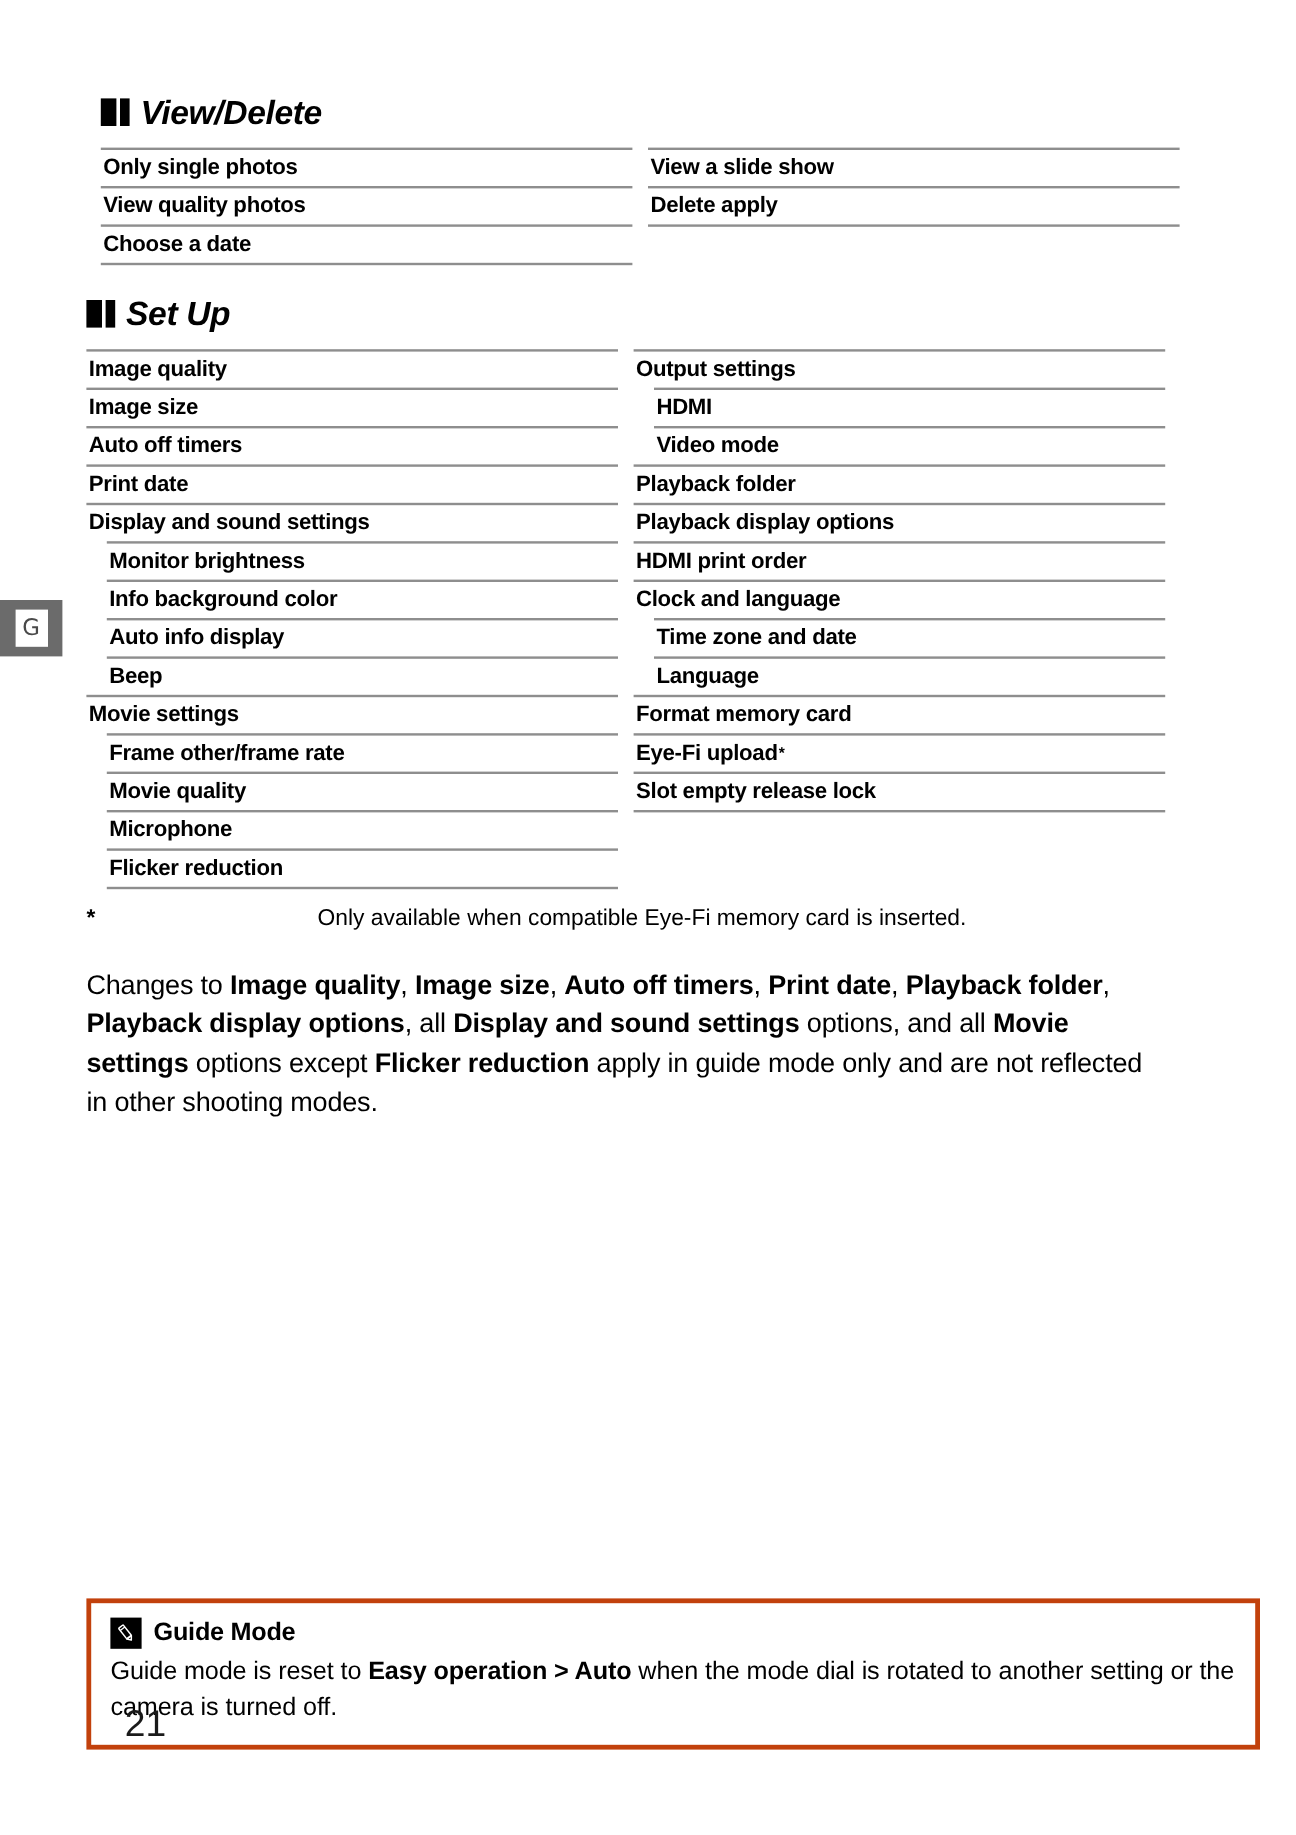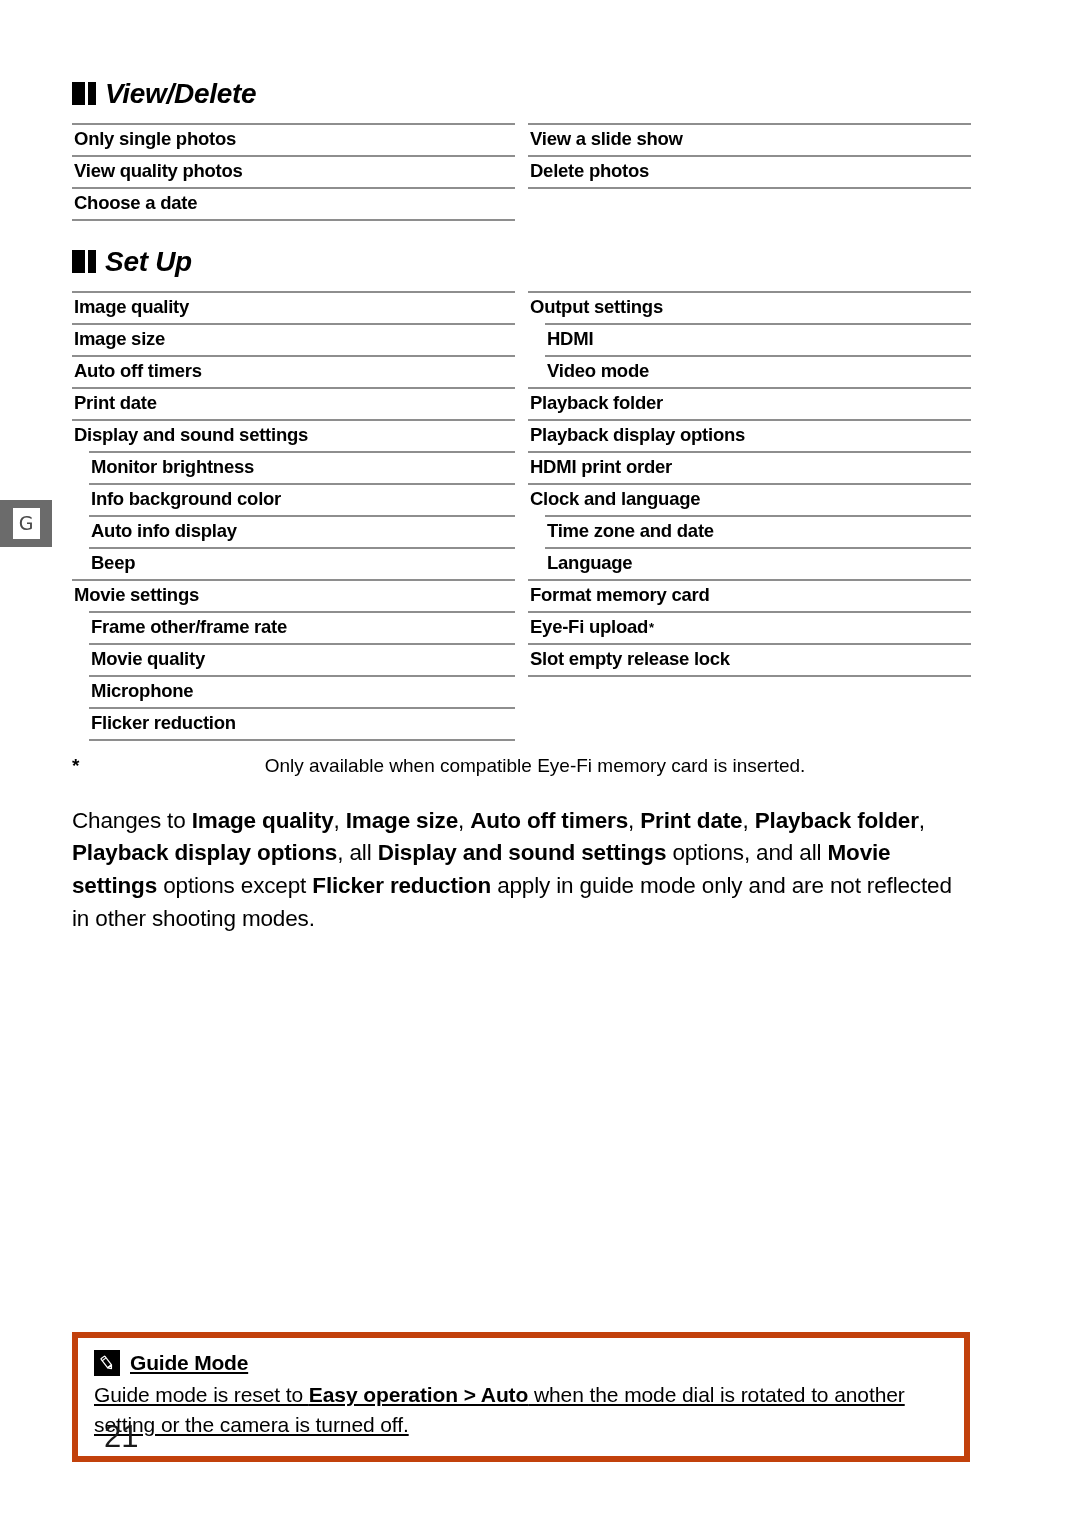--- a/index.html
+++ b/index.html
@@ -157,25 +157,24 @@
     margin-top: 26px;
     letter-spacing: -0.15px;
   }
   .body-para b { font-weight: bold; }
 
   
   .note-box {
     position: absolute;
     left: 0;
     top: 1332px;
-    width: 898px;
+    width: 978px;
     box-sizing: border-box;
-    border: 6px solid #c2410c;
+    border: 4px solid #c2410c;
     padding: 12px 16px 16px 16px;
-    text-decoration: underline;
   }
   .note-title {
     display: flex;
     align-items: center;
     gap: 10px;
     margin-bottom: 4px;
   }
   .note-icon {
     width: 26px;
     height: 26px;
@@ -201,21 +200,21 @@
   .page-number {
     position: absolute;
     left: 32px;
     top: 1419px;
     font-size: 31px;
     font-weight: normal;
     color: #1a1a1a;
     font-family: "Liberation Sans", sans-serif;
   }
 
-  .vd-block { position: absolute; left: 0; top: 78px; width: 900px; }
+  .vd-block { position: absolute; left: 12px; top: 78px; width: 900px; }
   .su-block { position: absolute; left: 0; top: 246px; width: 900px; }
   .su-heading { margin-bottom: 13px; align-items: center; }
   .vd-heading { margin-bottom: 13px; }
 </style>
 </head>
 <body>
 
 <div class="margin-tab">
   <div class="tab-box">G</div>
 </div>
@@ -247,21 +246,21 @@
           <div class="bottom-rule"></div>
         </div>
       </div>
 
       <div class="col">
         <div class="menu-table">
           <div class="menu-row lvl0">
             <span class="label">View a slide show</span>
           </div>
           <div class="menu-row lvl0">
-            <span class="label">Delete photos</span>
+            <span class="label">Delete apply</span>
           </div>
           <div class="spacer"></div>
           <div class="bottom-rule"></div>
         </div>
       </div>
     </div>
   </div>
 
   <div class="su-block">
     <div class="section-heading su-heading">

